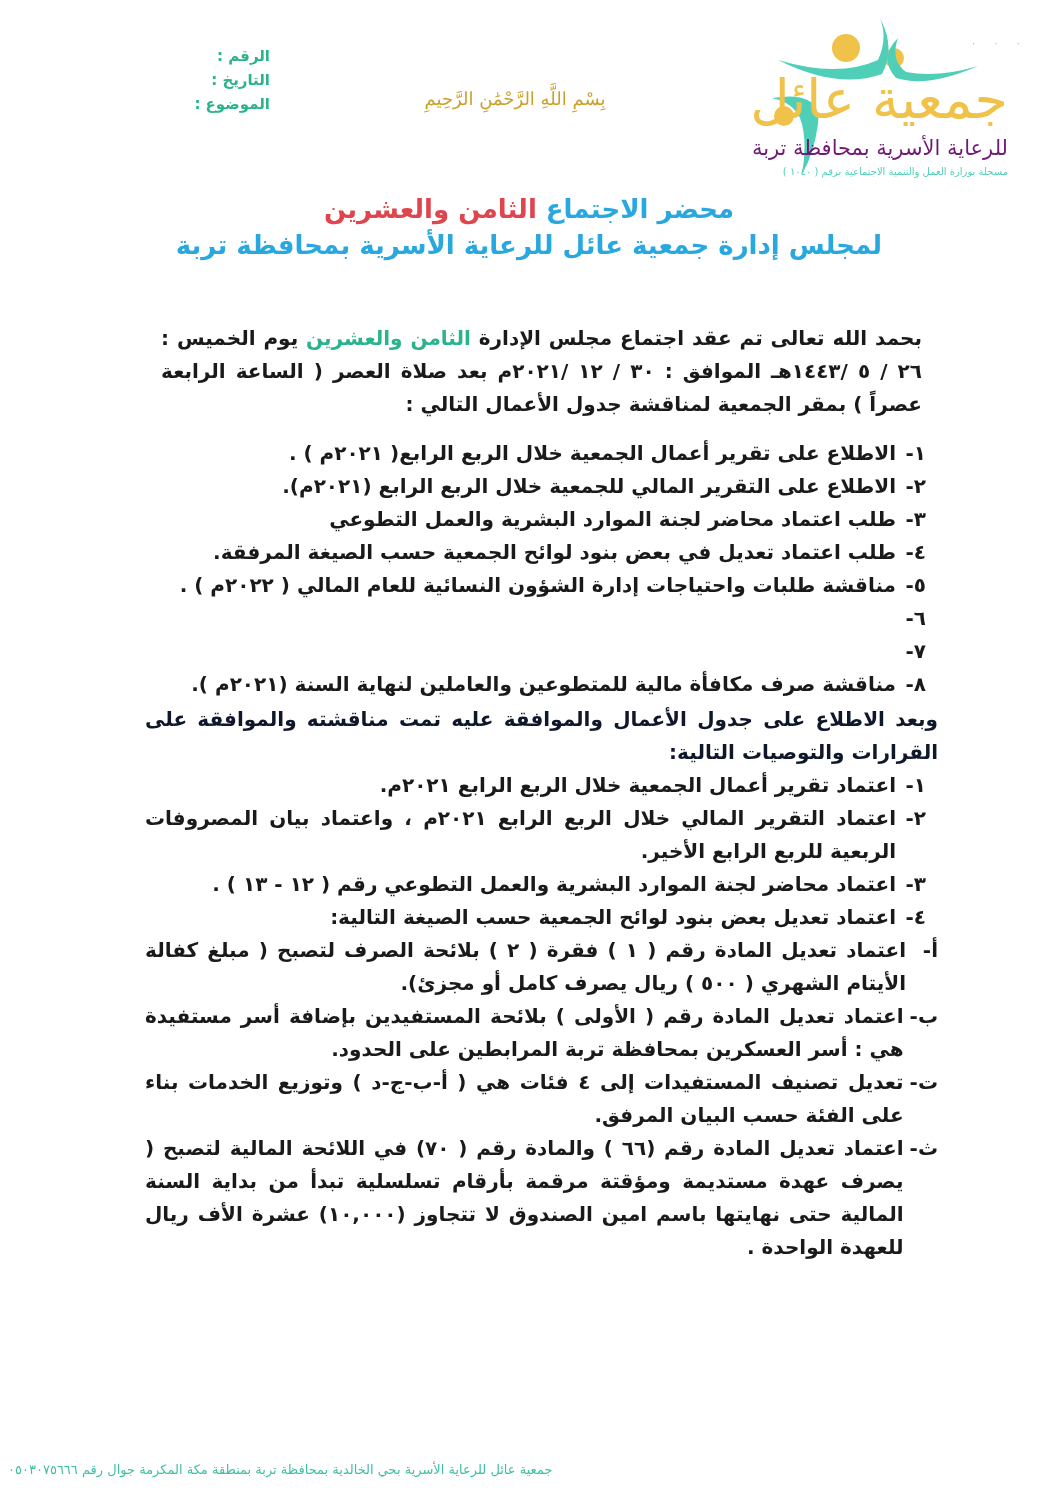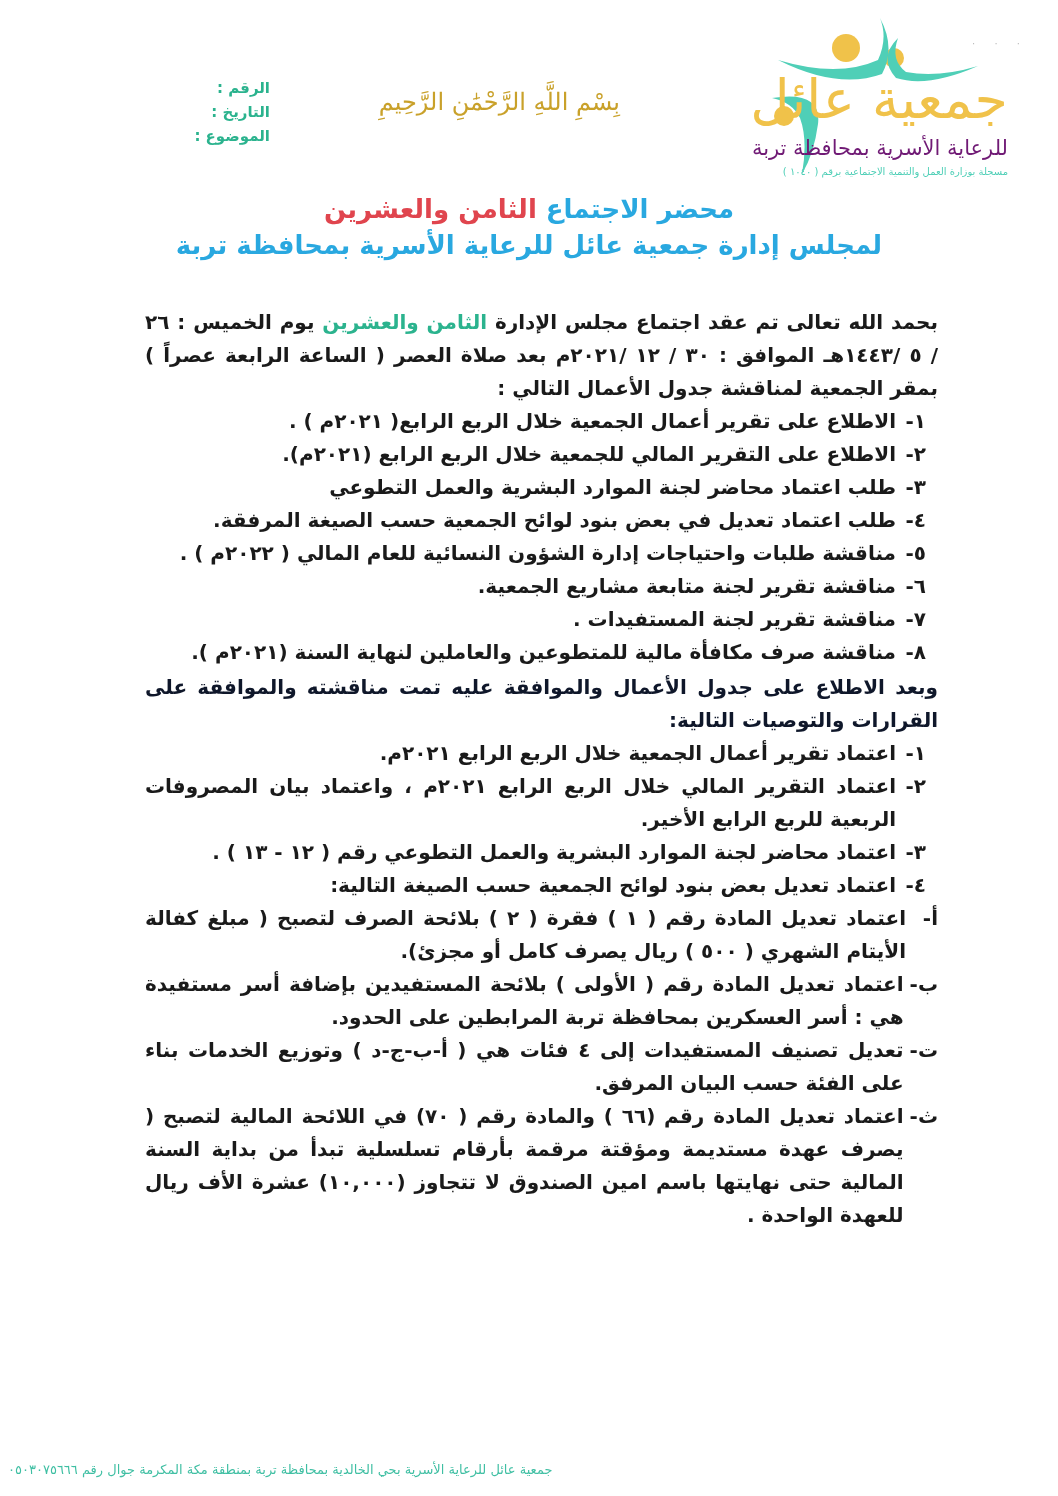--- a/index.html
+++ b/index.html
@@ -8,36 +8,36 @@
 
   
   .logo { position:absolute; right:40px; top:8px; width:300px; height:170px; }
   .logo svg { position:absolute; left:60px; top:0; }
   .logo-name { position:absolute; right:10px; top:60px; font-size:54px; font-weight:normal;
                color:#f0c24a; letter-spacing:2px; white-space:nowrap; }
   .logo-sub { position:absolute; right:10px; top:128px; font-size:21px; color:#701a75; white-space:nowrap; }
   .logo-reg { position:absolute; right:10px; top:158px; font-size:10px; color:#4fcfb7; white-space:nowrap; }
 
   .basmala { position:absolute; left:410px; top:88px; width:210px; text-align:center;
-             font-family:"DejaVu Serif", serif; font-size:24px; color:#c9a12a; white-space:nowrap; }
+             font-family:"DejaVu Serif", serif; font-size:18px; color:#c9a12a; white-space:nowrap; }
 
   .meta { position:absolute; left:180px; top:44px; width:90px; text-align:right;
-          font-size:15px; font-weight:bold; color:#2bb38e; line-height:24px;margin-top:32px; }
+          font-size:15px; font-weight:bold; color:#2bb38e; line-height:24px; }
   .meta div { white-space:nowrap; }
 
   .scan-dots { position:absolute; right:30px; top:38px; font-size:10px; color:#bbb; letter-spacing:8px; }
 
   
   .title1 { position:absolute; left:0; right:0; top:194px; text-align:center; font-size:26px; font-weight:bold; color:#29a8e0; }
   .title1 .hl { color:#e0454e; }
   .title2 { position:absolute; left:0; right:0; top:230px; text-align:center; font-size:26px; font-weight:bold; color:#29a8e0; }
 
   
   .content { position:absolute; right:120px; left:145px; top:306px; font-size:20px; font-weight:bold; line-height:33px; }
-  .intro p { margin:0; text-align:justify; text-align-last:right; }
+  .intro p { margin:16px; text-align:justify; text-align-last:right; }
   .intro .hl { color:#2bb38e; }
 
   ol.agenda, ol.decisions { list-style:none; margin:0; padding:0; }
   .agenda { margin-top:22px; padding-right:12px !important; }
   .agenda li, .decisions li { display:flex; gap:8px; }
   .num { flex:0 0 auto; min-width:22px; }
 
   .transition { margin-top:2px; color:#0f172a; text-align:justify; }
 
   .decisions { margin-top:20px; padding-right:12px !important; }
@@ -103,25 +103,23 @@
     <li>
         <span class="num">٤-</span>
         <span>طلب اعتماد تعديل في بعض بنود لوائح الجمعية حسب الصيغة المرفقة.</span>
       </li>
     <li>
         <span class="num">٥-</span>
         <span>مناقشة طلبات واحتياجات إدارة الشؤون النسائية للعام المالي ( ٢٠٢٢م ) .</span>
       </li>
     <li>
         <span class="num">٦-</span>
-        <span>مناقشة تقرير لجنة متابعة مشاريع الجمعية.</span>
       </li>
     <li>
         <span class="num">٧-</span>
-        <span>مناقشة تقرير لجنة المستفيدات .</span>
       </li>
     <li>
         <span class="num">٨-</span>
         <span>مناقشة صرف مكافأة مالية للمتطوعين والعاملين لنهاية السنة (٢٠٢١م ).</span>
       </li>
   </ol>
 
   <div class="transition">وبعد الاطلاع على جدول الأعمال والموافقة عليه تمت مناقشته والموافقة على القرارات والتوصيات التالية:</div>
 
   <ol class="decisions">

